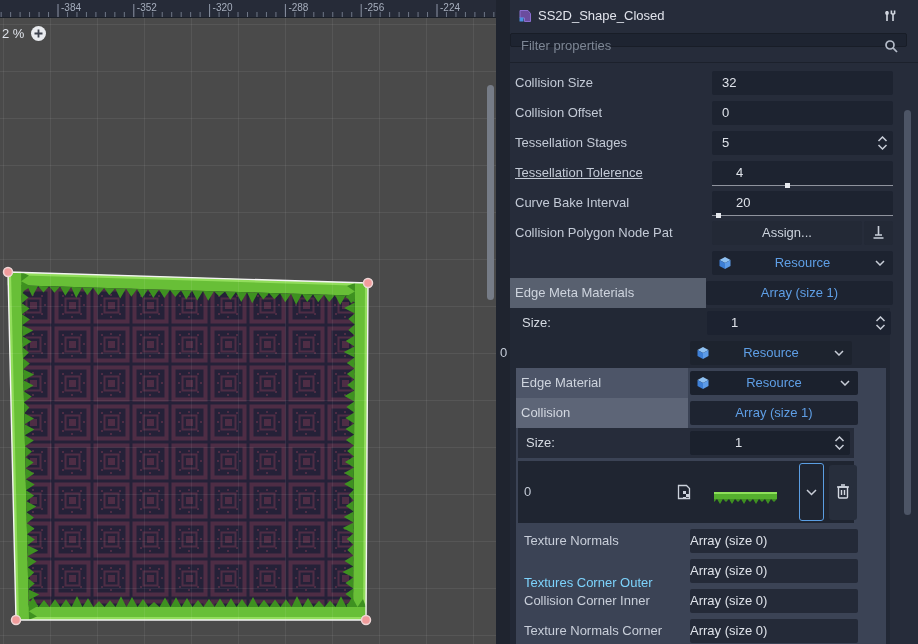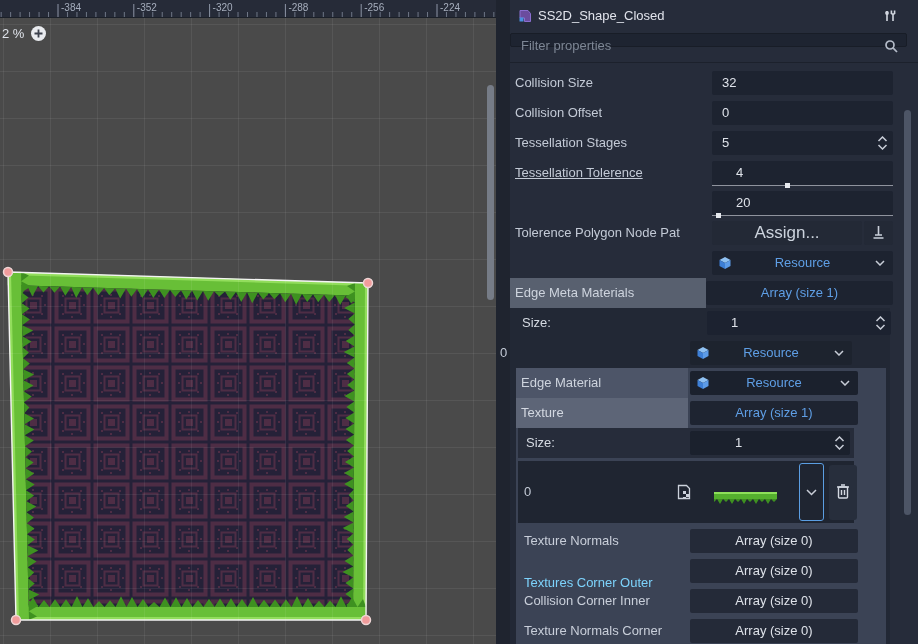--- a/index.html
+++ b/index.html
@@ -29,30 +29,30 @@
   .field{background:#1d2330;border-radius:2px;height:24px;box-sizing:border-box;}
   .field .val{position:absolute;left:10px;top:0;line-height:24px;font-size:13px;color:#dfe3ea;text-align:center;}
   .val-ind{left:24px !important;}
   .val-ind2{left:45px !important;}
   .updown{position:absolute;right:5px;top:5px;}
   .chev{position:absolute;right:8px;top:9px;}
   .cube{position:absolute;left:6px;top:5px;}
   .bluetext{position:absolute;left:0;right:0;top:0;line-height:24px;font-size:13px;
             color:#5f9fe6;text-align:center;}
   .whitetext{position:absolute;left:0;right:0;top:0;line-height:24px;font-size:13px;
-             color:#dfe3ea;text-align:center;}
+             color:#dfe3ea;}
   .labelblock{background:#4c5466;}
   .labelblock.lighter{background:#58606f;}
   .sliderline{height:1px;background:rgba(230,233,238,.55);}
   .grabber{width:5px;height:5px;background:#e6e9ee;}
   .panel1{left:14px;top:308px;width:380px;height:336px;background:#222835;}
   .panel2{left:20px;top:368px;width:370px;height:276px;background:#3b4355;}
   .strip-dark{background:#262c3a;}
   .btnish{background:#232936;border-radius:2px;height:24px;box-sizing:border-box;}
-  .btnish .ctr{position:absolute;left:0;right:0;top:0;line-height:24px;font-size:17px;
+  .btnish .ctr{position:absolute;left:0;right:0;top:0;line-height:24px;font-size:13px;
                color:#ccd3dd;text-align:center;}
   .arr0btn{background:#242a38;border-radius:2px;height:24px;}
   .texrow{background:#1f2531;}
   .chevbtn{border:1px solid #5b9ee2;border-radius:3px;box-sizing:border-box;background:#1f2531;}
   .trashbtn{background:#272e3c;border-radius:3px;}
   .insp-scroll{left:408px;top:110px;width:7px;height:405px;background:#4d5566;border-radius:4px;}
   svg{display:block;}
 </style>
 </head>
 <body>
@@ -247,27 +247,28 @@
         </span>
       </div>
 
     <div class="abs plabel" style="left:19px;top:158px;text-decoration:underline;">Tessellation Tolerence</div>
     <div class="abs field" style="left:216px;top:161px;width:181px;">
       <span class="val val-ind">4</span>
       </div>
     <div class="abs sliderline" style="left:216px;top:185px;width:181px;"></div>
     <div class="abs grabber" style="left:289px;top:183px;"></div>
 
+    <div class="abs plabel" style="left:19px;top:188px;">Curve Bake Interval</div>
     <div class="abs field" style="left:216px;top:191px;width:181px;">
       <span class="val val-ind">20</span>
       </div>
     <div class="abs sliderline" style="left:216px;top:215px;width:181px;"></div>
     <div class="abs grabber" style="left:220px;top:213px;"></div>
 
-    <div class="abs plabel" style="left:19px;top:218px;width:190px;">Tolerence Polygon Node Pat</div>
+    <div class="abs plabel" style="left:19px;top:218px;width:190px;">Collision Polygon Node Pat</div>
     <div class="abs btnish" style="left:216px;top:221px;width:150px;">
       <span class="ctr">Assign...</span>
       </div>
     <div class="abs btnish" style="left:368px;top:221px;width:29px;">
       <svg width="29" height="24" stroke="#c9cfda" stroke-width="1.6" fill="none">
         <path d="M14.5,5v9M9.5,17h10M11,14h7"></path>
         </svg>
       </div>
 
     <div class="abs field" style="left:216px;top:251px;width:181px;">
@@ -338,21 +339,21 @@
         </span>
       <span class="bluetext">Resource</span>
       <span class="chev">
         <svg width="10" height="6" stroke="#c8cdd7" stroke-width="1.5" fill="none">
             <path d="M1,1L5,5L9,1"></path>
           </svg>
         </span>
       </div>
 
     <div class="abs labelblock" style="left:20px;top:398px;width:172px;height:30px;background:#5d6577;">
-      <div class="plabel" style="margin-left:5px;color:#d3d8e1;">Texture</div>
+      <div class="plabel" style="margin-left:5px;color:#d3d8e1;">Collision</div>
       </div>
     <div class="abs field" style="left:194px;top:401px;width:168px;background:#1e2431;">
       <span class="bluetext">Array (size 1)</span>
       </div>
 
     <div class="abs strip-dark" style="left:22px;top:428px;width:336px;height:30px;">
       <div class="plabel" style="margin-left:8px;color:#d5dae2;">Size:</div>
       </div>
     <div class="abs field" style="left:194px;top:431px;width:160px;background:#1b212d;">
       <span class="val val-ind2">1</span>

